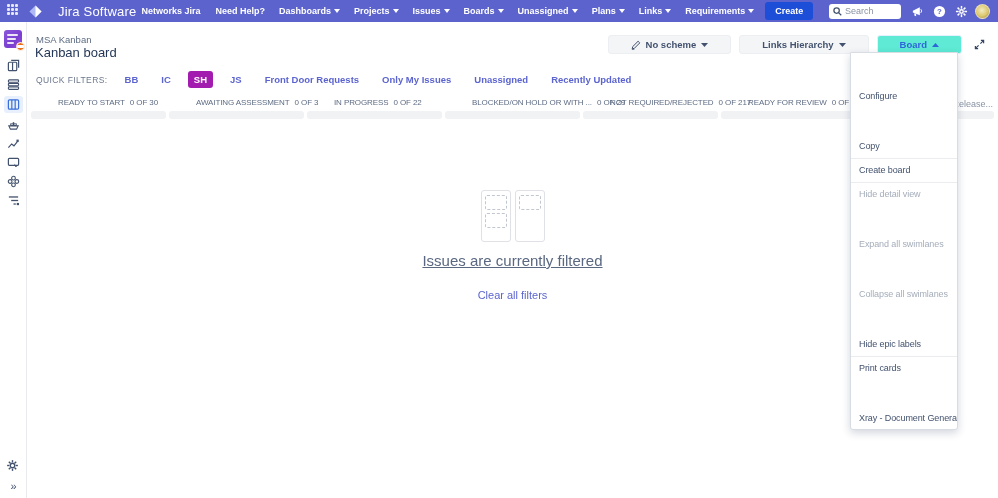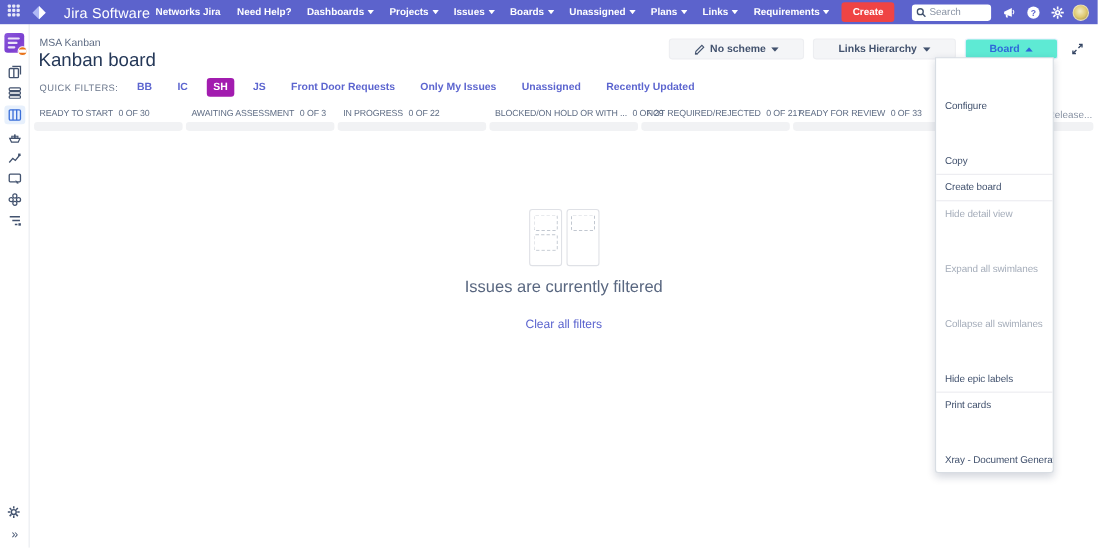--- a/index.html
+++ b/index.html
@@ -14,21 +14,21 @@
     grid-template-columns:repeat(3,3px); grid-template-rows:repeat(3,3px); gap:1px; cursor:pointer; }
   .appgrid i { background:rgba(255,255,255,.85); border-radius:1px; }
   .logo { display:flex; align-items:center; gap:16px; cursor:pointer; }
   .logo-text { font-size:13px; font-weight:400; letter-spacing:.2px; color:#fff; }
   .instance { font-size:9px; font-weight:700; margin-left:5px; margin-right:10px; white-space:nowrap; }
   .nav { display:flex; align-items:center; gap:4px;text-align:right; }
   .nav-item { display:flex; align-items:center; gap:3px; font-size:9px; font-weight:700;
     color:#fff; text-decoration:none; padding:3px 5px; border-radius:3px; white-space:nowrap; cursor:pointer; }
   .caret-wrap { display:none; line-height:0; }
   .caret-wrap.show { display:inline-block; }
-  .create-btn { margin-left:6px; background:#ef4444; color:#fff; border:none; border-radius:3px;
+  .create-btn { margin-left:6px; background:#1d4ed8; color:#fff; border:none; border-radius:3px;
     font-family:inherit; font-size:9px; font-weight:700; padding:4px 10px; cursor:pointer; }
   .spacer { flex:1; }
   .search { width:72px; height:15px; background:#fff; border-radius:3px; display:flex;
     align-items:center; padding:0 4px; gap:3px; margin-right:8px; }
   .search input { border:none; outline:none; width:100%; font-family:inherit; font-size:9px; color:#253858; }
   .search input::placeholder { color:#8993A4; }
   .tb-icon { width:16px; height:16px; display:flex; align-items:center; justify-content:center;
     margin-right:6px; cursor:pointer; color:#fff; }
   .avatar { width:15px; height:15px; border-radius:50%; margin-right:8px; cursor:pointer;
     background:radial-gradient(circle at 45% 40%, #f3ecc4 0%, #ddc76e 55%, #93803e 100%);
@@ -50,53 +50,53 @@
     color:#42526E; cursor:pointer; border-radius:3px; }
   .side-icon.active { background:#E7F0FC; color:#3B6FD9; height:17px; }
   .side-bottom { position:absolute; bottom:6px; left:0; width:27px; display:flex;
     flex-direction:column; align-items:center; gap:7px; }
   .side-gear { color:#42526E; cursor:pointer; width:15px; height:15px; }
   .expand-chevrons { font-size:11px; color:#42526E; cursor:pointer; line-height:1; }
 
   
   .content { position:absolute; top:22px; left:27px; right:0; bottom:0; }
   .breadcrumb { position:absolute; left:9px; top:12px; font-size:9.5px; color:#5E6C84; cursor:pointer; }
-  .page-title { position:absolute; left:8px; top:23px; font-size:17px; font-weight:500; color:#253858; }
+  .page-title { position:absolute; left:8px; top:23px; font-size:13px; font-weight:500; color:#253858; }
   .header-actions { position:absolute; top:13px; right:10px; display:flex; align-items:center; gap:8px; }
   .hbtn { display:flex; align-items:center; gap:5px; background:#F4F5F7; border:1px solid #EDEEF1;
     border-radius:3px; padding:3px 22px; font-size:9.5px; font-weight:600; color:#42526E; cursor:pointer; white-space:nowrap; }
   .hbtn.active { background:#5eead4; border-color:#E7F0FE; color:#2E66D9; }
   .hbtn .cdn { line-height:0; }
   .fullscreen-btn { width:18px; height:18px; display:flex; align-items:center; justify-content:center;
     color:#344563; cursor:pointer; }
 
   
   .filters-row { position:absolute; left:9px; top:49px; display:flex; align-items:center; gap:11px; }
   .qf-label { font-size:8.5px; color:#6B778C; letter-spacing:.4px; }
   .qf-items { display:flex; align-items:center; gap:11px; }
   .qf-item { font-size:9.5px; font-weight:600; color:#5C65CF; text-decoration:none;
     padding:3px 6px; border-radius:3px; cursor:pointer; white-space:nowrap; }
   .qf-item.selected { background:#a21caf; color:#fff; }
 
   
   .columns { position:absolute; left:4px; top:76px; display:flex; gap:3px; }
   .column { width:135px; }
-  .col-header { padding-left:5px; font-size:8px; color:#5E6C84; letter-spacing:-.1px; white-space:nowrap; }
+  .col-header { padding-left:5px; font-size:8px; color:#5E6C84; letter-spacing:-.1px; white-space:nowrap;margin-left:22px; }
   .col-name { margin-right:5px; }
   .col-bar { margin-top:4px; height:8px; background:#F1F2F4; border-radius:3px; }
   .release-link { position:absolute; top:77px; right:5px; font-size:9px; color:#8993A4;
     cursor:pointer; text-decoration:none; z-index:6; }
 
   
   .empty-state { position:absolute; left:0; right:0; top:168px; text-align:center; }
   .illus { display:inline-flex; gap:4px; }
   .illus-col { width:30px; height:52px; background:#fff; border:1px solid #DFE1E6; border-radius:3px;
     padding:4px 3px; display:flex; flex-direction:column; gap:3px; }
   .illus-card { height:15px; border:1px dashed #C1C7D0; border-radius:2px; }
-  .empty-msg { margin-top:10px; font-size:15px; color:#596780; }
+  .empty-msg { margin-top:10px; font-size:15px; color:#596780;text-decoration:underline; }
   .empty-action { display:inline-block; margin-top:20px; font-size:11px; color:#5C65CF;
     text-decoration:none; cursor:pointer; }
 
   
   .board-menu { position:absolute; top:52px; right:40px; width:108px; background:#fff;
     border:1px solid #D8DDE3; border-radius:0 0 3px 3px; box-shadow:0 3px 8px rgba(9,30,66,.18);
     padding:2px 0; z-index:40; }
   .menu-item { display:block; font-size:9px; letter-spacing:-.1px; color:#42526E; padding:4px 8px;
     text-decoration:none; cursor:pointer; white-space:nowrap; overflow:hidden;margin-top:32px; }
   .menu-item.disabled { color:#A5ADBA; cursor:default; }

